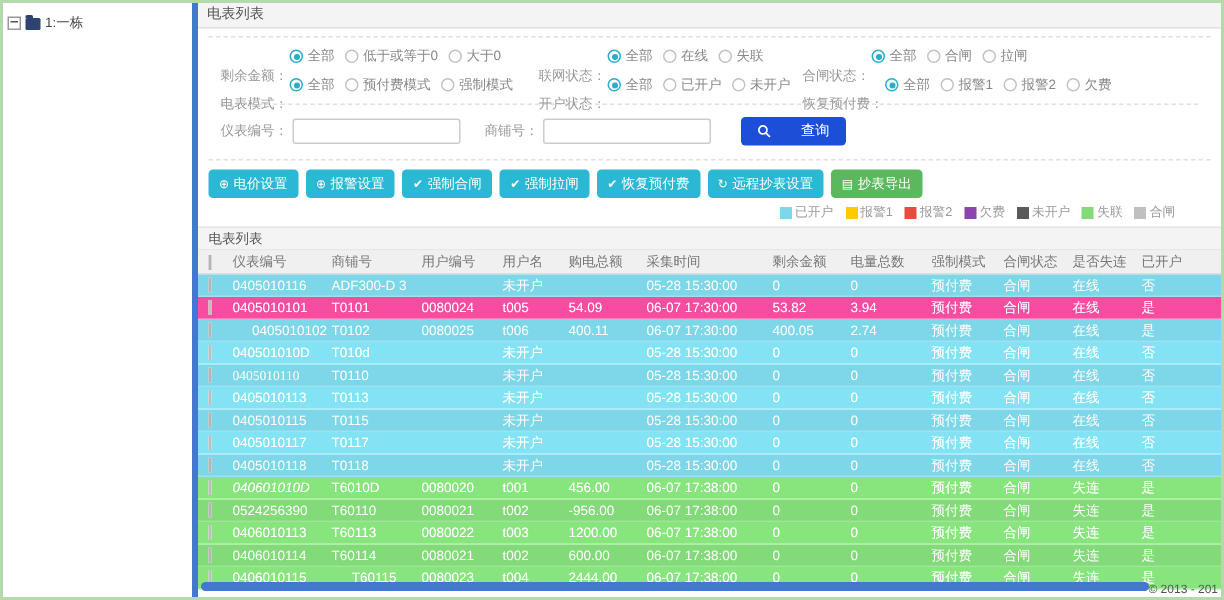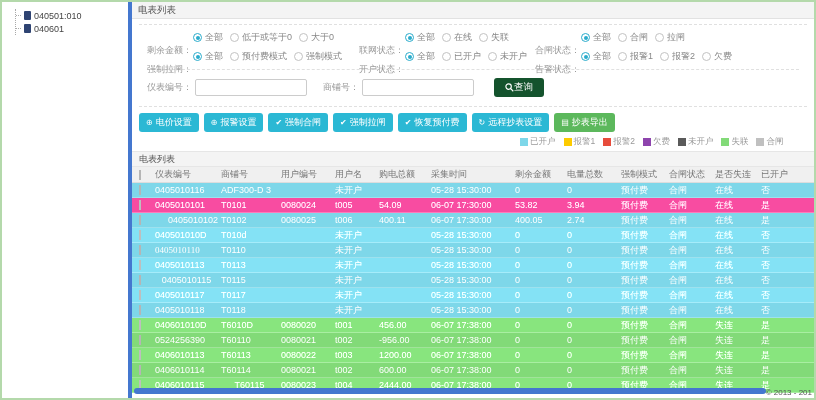--- a/index.html
+++ b/index.html
@@ -33,22 +33,22 @@
   .fg1{width:176px;}
   .group-label{color:#999;font-size:9px;margin-right:1px;margin-top:26px;}
   .radio{display:inline-flex;align-items:center;margin-right:7px;color:#888;font-size:9px;gap:3px;cursor:pointer;}
   .rdot{width:9px;height:9px;border-radius:50%;border:1px solid #c2c2c2;background:#fff;box-sizing:border-box;position:relative;flex:none;}
   .radio.selected .rdot{border-color:#2aaccc;}
   .radio.selected .rdot::after{content:"";position:absolute;left:1.5px;top:1.5px;right:1.5px;bottom:1.5px;border-radius:50%;background:#2aaccc;}
   .input-row{border-top:1px dashed #e0e0e0;margin-top:3px;padding:8px 0 9px;display:flex;align-items:center;font-size:9px;color:#999;}
   .text-input{width:112px;height:17px;border:1px solid #ccc;border-radius:2px;margin:0 16px 0 3px;
               font-size:9px;padding:0 3px;box-sizing:border-box;outline:none;color:#555;
               font-family:"Liberation Sans", sans-serif;}
-  .search-btn{background:#14532d;color:#fff;border:none;border-radius:3px;height:19px;padding:0 11px;
-              font-size:9.5px;display:inline-flex;align-items:center;gap:0;margin-left:4px;cursor:pointer;
+  .search-btn{background:#1d4ed8;color:#fff;border:none;border-radius:3px;height:19px;padding:0 11px;
+              font-size:9.5px;display:inline-flex;align-items:center;gap:20px;margin-left:4px;cursor:pointer;
               font-family:"Liberation Sans", sans-serif;}
 
   .toolbar{margin:6px 7px 0;display:flex;gap:5px;}
   .tb-btn{background:#2bb8d4;color:#fff;border:none;border-radius:3px;height:19px;padding:0 7px;
           font-size:9px;display:inline-flex;align-items:center;gap:3px;cursor:pointer;
           font-family:"Liberation Sans", sans-serif;}
   .tb-btn .bicon{font-size:8px;line-height:1;}
   .tb-btn.green{background:#5cb85c;}
 
   .legend-row{margin-top:4px;height:12px;overflow:hidden;}
@@ -71,32 +71,25 @@
   .hscroll{position:absolute;left:2px;right:48px;bottom:4px;height:6px;background:#4477cf;border-radius:3px;cursor:pointer;}
   .copyright{position:absolute;right:2px;bottom:1px;font-size:8px;color:#555;white-space:nowrap;}
 </style>
 </head>
 <body>
 
 <div class="page">
 
   <div class="sidebar">
     <div class="tree">
-      <div class="tree-children">
-          <div class="tree-child">
-            <span class="tree-hline"></span>
-            <span class="doc-icon"></span>
-            <span class="tree-label">040501:010</span>
-          </div>
-          <div class="tree-child">
-            <span class="tree-hline"></span>
-            <span class="doc-icon"></span>
-            <span class="tree-label">040601</span>
-          </div>
-        </div>
+      <div class="tree-root">
+        <span class="expander"></span>
+        <span class="folder-icon"></span>
+        <span class="tree-label">1:一栋</span>
+      </div>
     </div>
   </div>
 
   <div class="vdivider"></div>
 
   <div class="main">
     <div class="panel-header">电表列表</div>
 
     <div class="filter-box">
       <div class="radio-row">
@@ -141,21 +134,21 @@
               <span class="radio-text">合闸</span>
             </span>
             <span class="radio">
               <span class="rdot"></span>
               <span class="radio-text">拉闸</span>
             </span>
           </div>
         </div>
       <div class="radio-row">
           <div class="radio-group fg0">
-            <span class="group-label">强制拉闸：</span>
+            <span class="group-label">电表模式：</span>
             <span class="radio selected">
               <span class="rdot"></span>
               <span class="radio-text">全部</span>
             </span>
             <span class="radio">
               <span class="rdot"></span>
               <span class="radio-text">预付费模式</span>
             </span>
             <span class="radio">
               <span class="rdot"></span>
@@ -171,21 +164,21 @@
             <span class="radio">
               <span class="rdot"></span>
               <span class="radio-text">已开户</span>
             </span>
             <span class="radio">
               <span class="rdot"></span>
               <span class="radio-text">未开户</span>
             </span>
           </div>
           <div class="radio-group">
-            <span class="group-label">告警状态：</span>
+            <span class="group-label">恢复预付费：</span>
             <span class="radio selected">
               <span class="rdot"></span>
               <span class="radio-text">全部</span>
             </span>
             <span class="radio">
               <span class="rdot"></span>
               <span class="radio-text">报警1</span>
             </span>
             <span class="radio">
               <span class="rdot"></span>
@@ -378,21 +371,21 @@
           <div class="tcell" style="width: 84px;">05-28 15:30:00</div>
           <div class="tcell" style="width: 52px;">0</div>
           <div class="tcell" style="width: 54px;">0</div>
           <div class="tcell" style="width: 48px;">预付费</div>
           <div class="tcell" style="width: 46px;">合闸</div>
           <div class="tcell" style="width: 46px;">在线</div>
           <div class="tcell" style="width: 60px;">否</div>
         </div>
         <div class="trow row-cyan">
           <div class="tcell" style="width: 20px;"><span class="cb"></span></div>
-          <div class="tcell" style="width: 66px; text-align: center;">0405010115</div>
+          <div class="tcell" style="width: 66px;">0405010115</div>
           <div class="tcell" style="width: 60px;">T0115</div>
           <div class="tcell" style="width: 54px;"></div>
           <div class="tcell" style="width: 44px;">未开户</div>
           <div class="tcell" style="width: 52px;"></div>
           <div class="tcell" style="width: 84px;">05-28 15:30:00</div>
           <div class="tcell" style="width: 52px;">0</div>
           <div class="tcell" style="width: 54px;">0</div>
           <div class="tcell" style="width: 48px;">预付费</div>
           <div class="tcell" style="width: 46px;">合闸</div>
           <div class="tcell" style="width: 46px;">在线</div>
@@ -423,21 +416,21 @@
           <div class="tcell" style="width: 84px;">05-28 15:30:00</div>
           <div class="tcell" style="width: 52px;">0</div>
           <div class="tcell" style="width: 54px;">0</div>
           <div class="tcell" style="width: 48px;">预付费</div>
           <div class="tcell" style="width: 46px;">合闸</div>
           <div class="tcell" style="width: 46px;">在线</div>
           <div class="tcell" style="width: 60px;">否</div>
         </div>
         <div class="trow row-green">
           <div class="tcell" style="width: 20px;"><span class="cb"></span></div>
-          <div class="tcell" style="width: 66px;">040601010D</div>
+          <div class="tcell" style="width: 66px; font-style: italic;">040601010D</div>
           <div class="tcell" style="width: 60px;">T6010D</div>
           <div class="tcell" style="width: 54px;">0080020</div>
           <div class="tcell" style="width: 44px;">t001</div>
           <div class="tcell" style="width: 52px;">456.00</div>
           <div class="tcell" style="width: 84px;">06-07 17:38:00</div>
           <div class="tcell" style="width: 52px;">0</div>
           <div class="tcell" style="width: 54px;">0</div>
           <div class="tcell" style="width: 48px;">预付费</div>
           <div class="tcell" style="width: 46px;">合闸</div>
           <div class="tcell" style="width: 46px;">失连</div>

